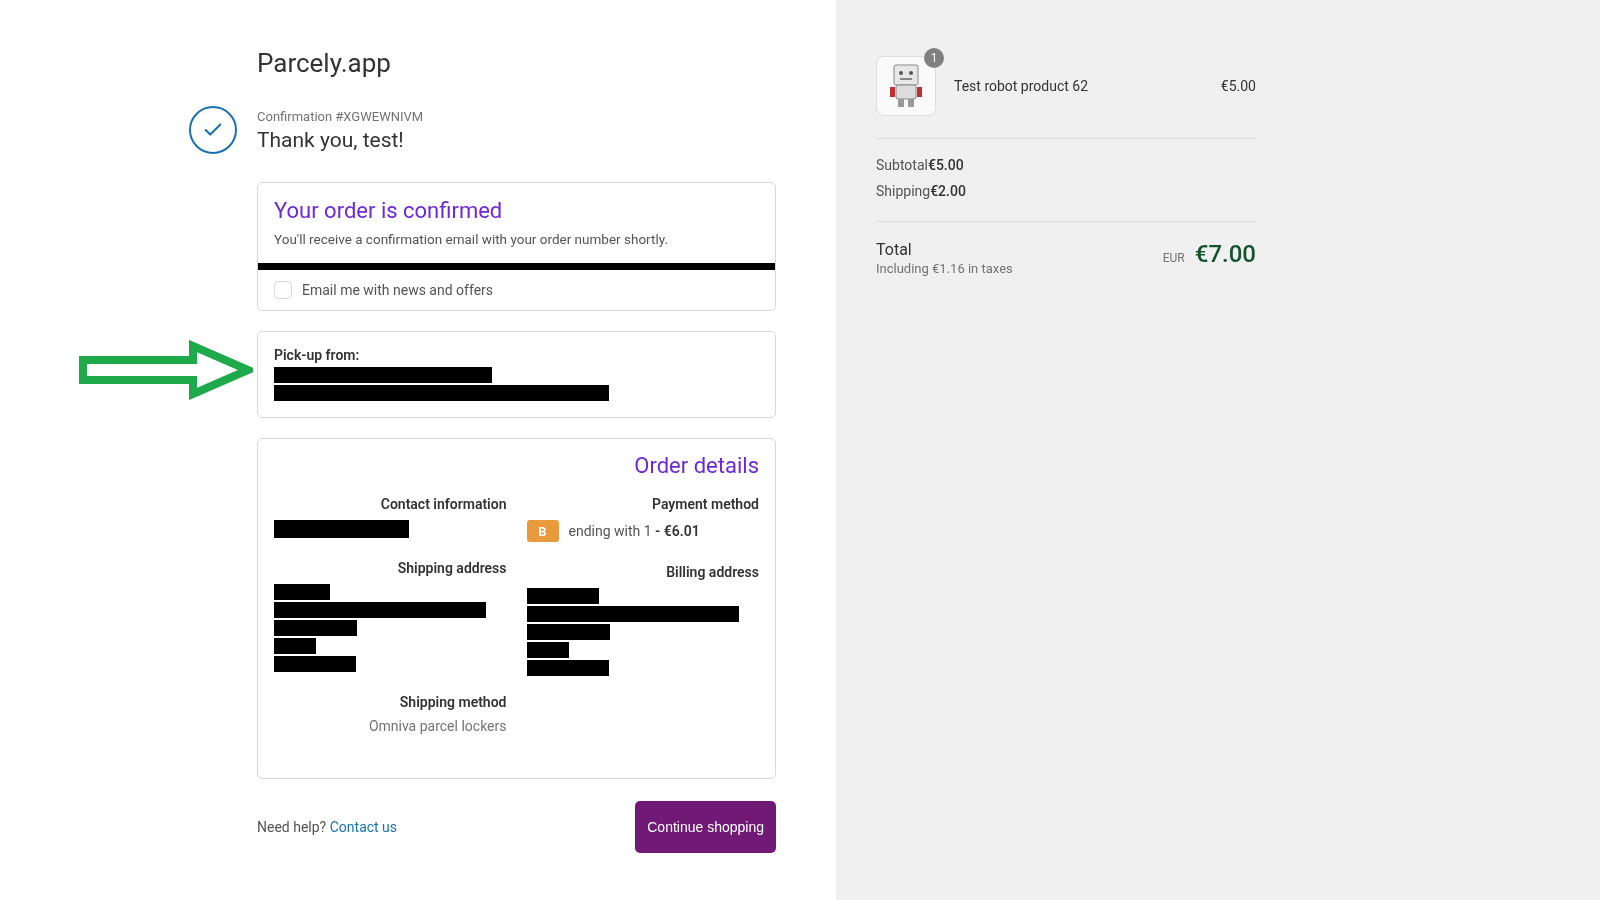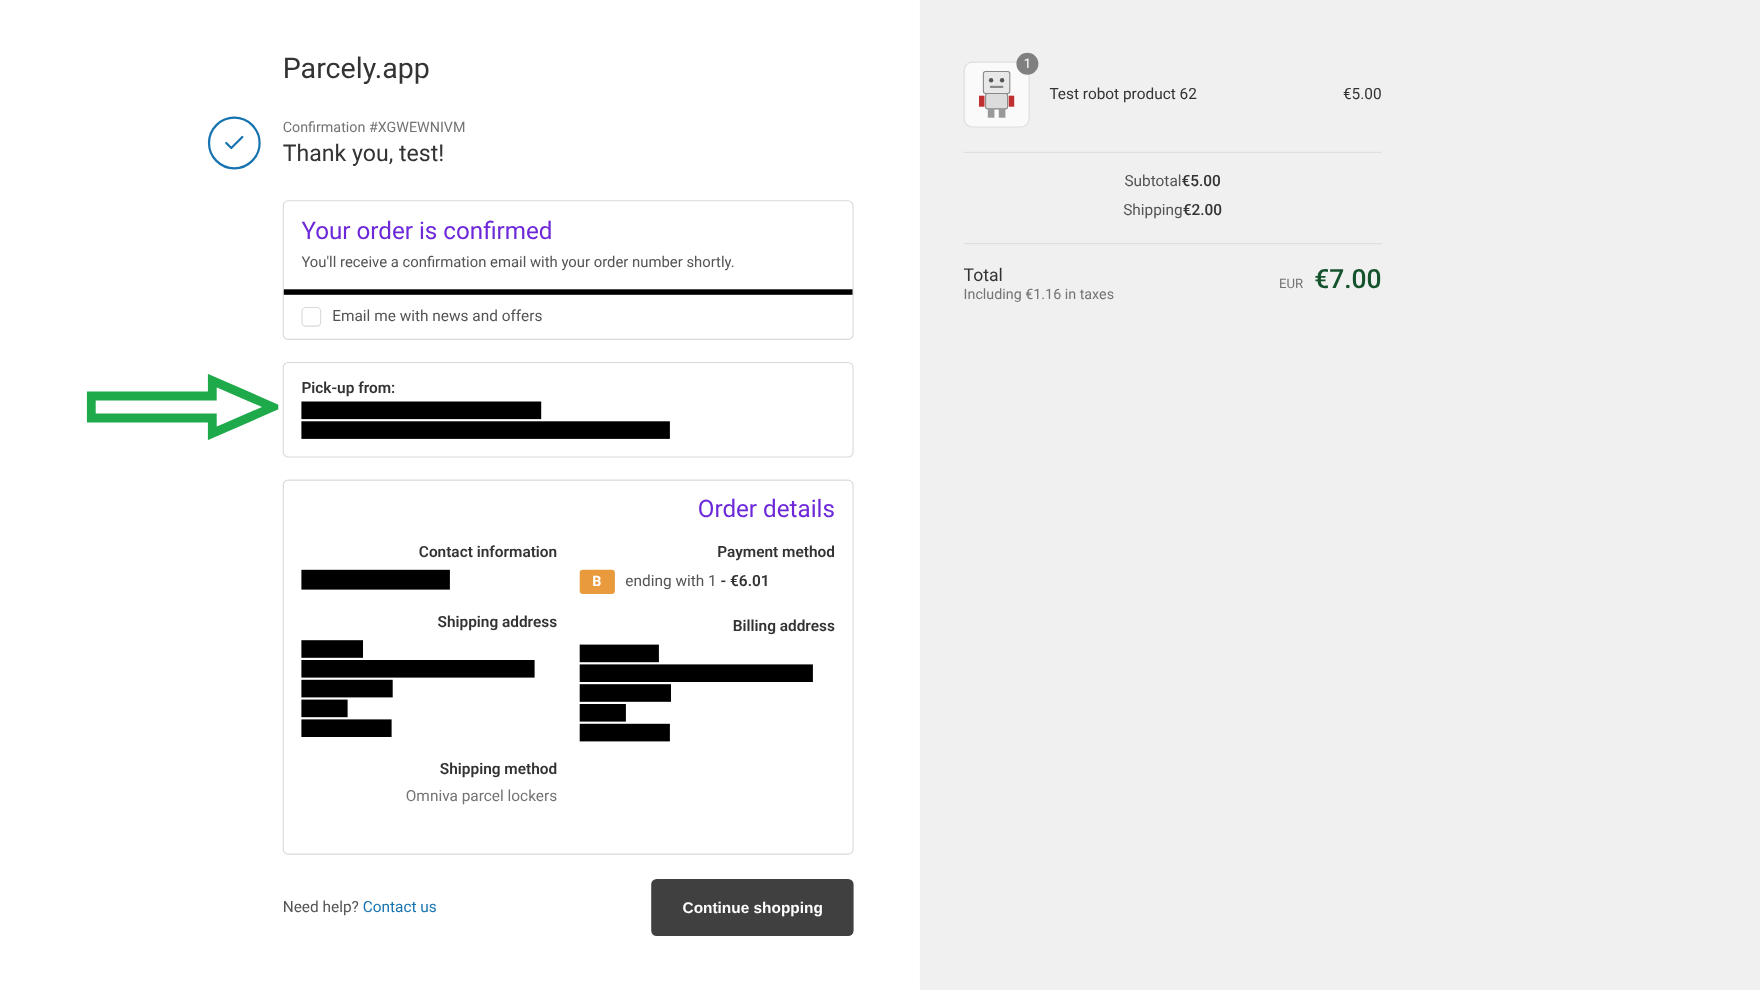--- a/index.html
+++ b/index.html
@@ -51,21 +51,21 @@
   .check-circle svg { width: 22px; height: 22px; }
   .confirm-num { color: #737373; font-size: 13px; margin-bottom: 4px; }
   .thanks { font-size: 21px; color: #333; }
   .card {
     border: 1px solid #d9d9d9;
     border-radius: 5px;
     margin-bottom: 20px;
     background: #fff;
   }
   .card-top { padding: 15px 16px 16px; }
-  .card-bot { padding: 11px 16px; border-top: 5px solid #000000; display: flex; align-items: center; gap: 10px; }
+  .card-bot { padding: 11px 16px; border-top: 7px solid #000000; display: flex; align-items: center; gap: 10px; }
   .card h2 { font-size: 22px; font-weight: 400; color: #6d28d9; margin-bottom: 8px; }
   .card p.sub { font-size: 13.5px; color: #545454; }
   .checkbox {
     width: 18px; height: 18px;
     border: 1px solid #d9d9d9;
     border-radius: 4px;
     display: inline-block;
   }
   .checkbox-label { font-size: 14px; color: #545454; }
   .pickup-card { padding: 15px 16px 14px; }
@@ -99,48 +99,48 @@
   .footer-row {
     display: flex;
     justify-content: space-between;
     align-items: center;
     margin-top: 22px;
     gap: 29px;
   }
   .need-help { font-size: 14px; color: #545454; }
   .need-help a { color: #1773b0; text-decoration: none; cursor: pointer; }
   .continue-btn {
-    background: #404040;
+    background: #701a75;
     color: #fff;
     border: none;
     border-radius: 5px;
-    padding: 18px 28px;
+    padding: 18px 12px;
     font-size: 14px;
-    font-weight: 700;
+    font-weight: 400;
     cursor: pointer;
   }
   .line-item { display: flex; align-items: center; gap: 18px; }
   .thumb-wrap { position: relative; width: 60px; height: 60px; border: 1px solid #ddd; border-radius: 8px; background: #fafafa; display:flex; align-items:center; justify-content:center; }
   .thumb-wrap svg { width: 40px; height: 46px; }
   .qty-badge {
     position: absolute;
     top: -9px; right: -9px;
     background: #808080;
     color: #fff;
     width: 20px; height: 20px;
     border-radius: 50%;
     font-size: 12px;
     display: flex;
     align-items: center;
     justify-content: center;
   }
   .line-name { flex: 1; font-size: 14px; color: #333; }
   .line-price { font-size: 14px; color: #333; }
   .summary-divider { border: none; border-top: 1px solid #ddd; margin: 22px 0 18px; }
-  .totals-row { display: flex; justify-content: center; font-size: 14px; color: #545454; margin-bottom: 10px; }
+  .totals-row { display: flex; justify-content: flex-start; font-size: 14px; color: #545454; margin-bottom: 10px; }
   .totals-row .val { color: #333; font-weight: 500; }
   .grand-total { display: flex; justify-content: space-between; align-items: flex-start; margin-top: 2px; }
   .grand-total .left .tt { font-size: 16px; color: #333; }
   .grand-total .left .tax { font-size: 13px; color: #737373; margin-top: 2px; }
   .grand-total .right { display: flex; align-items: baseline; gap: 10px; }
   .grand-total .cur { font-size: 12px; color: #737373; }
   .grand-total .amt { font-size: 24px; color: #14532d; font-weight: 500; }
 </style>
 </head>
 <body>

